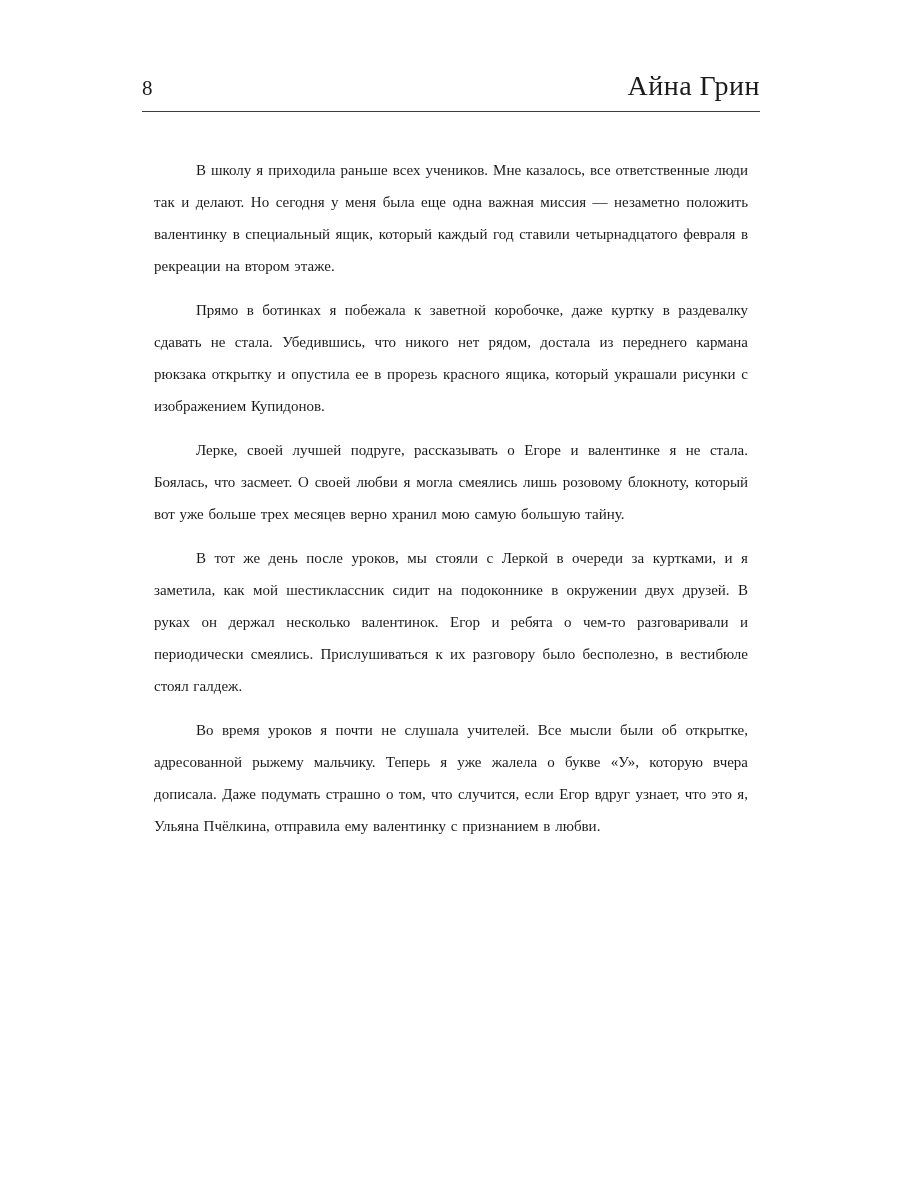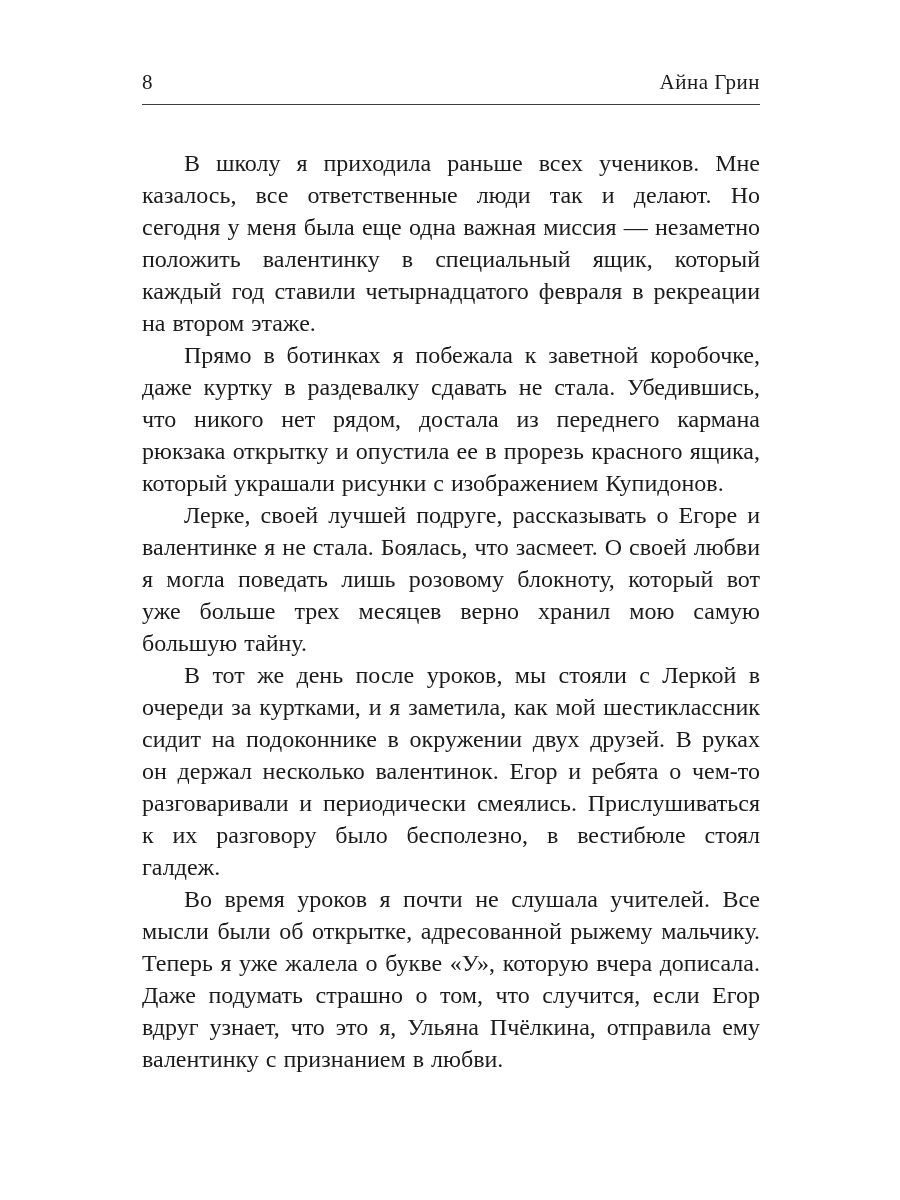--- a/index.html
+++ b/index.html
@@ -24,28 +24,28 @@
     align-items: baseline;
     font-size: 21px;
     letter-spacing: 0.5px;
     padding-bottom: 9px;
     border-bottom: 1.5px solid #3d3d3d;
   }
   .page-number {
     font-size: 21px;
   }
   .running-head {
-    font-size: 21px;
+    font-size: 28px;
   }
   .page-body {
     margin-top: 42px;
   }
   .page-body p {
-    margin: 0;
-    font-size: 24px;
+    margin: 12px;
+    font-size: 15px;
     line-height: 32px;
     text-align: justify;
     text-indent: 42px;
     word-spacing: 1px;
     hyphens: auto;
     -webkit-hyphens: auto;
   }
 </style>
 </head>
 <body>
@@ -53,18 +53,18 @@
 <div class="book-page">
 
   <header class="page-header">
     <span class="page-number">8</span>
     <span class="running-head">Айна Грин</span>
   </header>
 
   <main class="page-body">
     <p>В школу я приходила раньше всех учеников. Мне казалось, все ответственные люди так и делают. Но сегодня у меня была еще одна важная миссия — незаметно положить валентинку в специальный ящик, который каждый год ставили четырнадцатого февраля в рекреации на втором этаже.</p>
     <p>Прямо в ботинках я побежала к заветной коробочке, даже куртку в раздевалку сдавать не стала. Убедившись, что никого нет рядом, достала из переднего кармана рюкзака открытку и опустила ее в прорезь красного ящика, который украшали рисунки с изображением Купидонов.</p>
-    <p>Лерке, своей лучшей подруге, рассказывать о Егоре и валентинке я не стала. Боялась, что засмеет. О своей любви я могла поведать лишь розовому блокноту, который вот уже больше трех месяцев верно хранил мою самую большую тайну.</p>
+    <p>Лерке, своей лучшей подруге, рассказывать о Егоре и валентинке я не стала. Боялась, что засмеет. О своей любви я могла смеялись лишь розовому блокноту, который вот уже больше трех месяцев верно хранил мою самую большую тайну.</p>
     <p>В тот же день после уроков, мы стояли с Леркой в очереди за куртками, и я заметила, как мой шестиклассник сидит на подоконнике в окружении двух друзей. В руках он держал несколько валентинок. Егор и ребята о чем-то разговаривали и периодически смеялись. Прислушиваться к их разговору было бесполезно, в вестибюле стоял галдеж.</p>
     <p>Во время уроков я почти не слушала учителей. Все мысли были об открытке, адресованной рыжему мальчику. Теперь я уже жалела о букве «У», которую вчера дописала. Даже подумать страшно о том, что случится, если Егор вдруг узнает, что это я, Ульяна Пчёлкина, отправила ему валентинку с признанием в любви.</p>
   </main>
 
 </div>
 
 </body></html>

